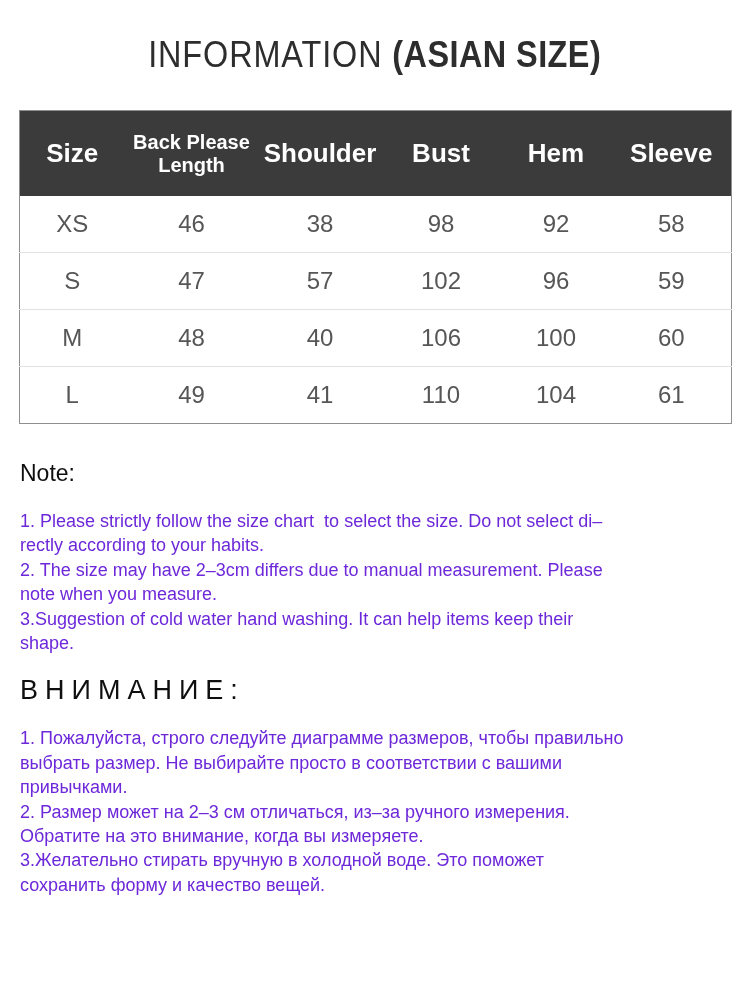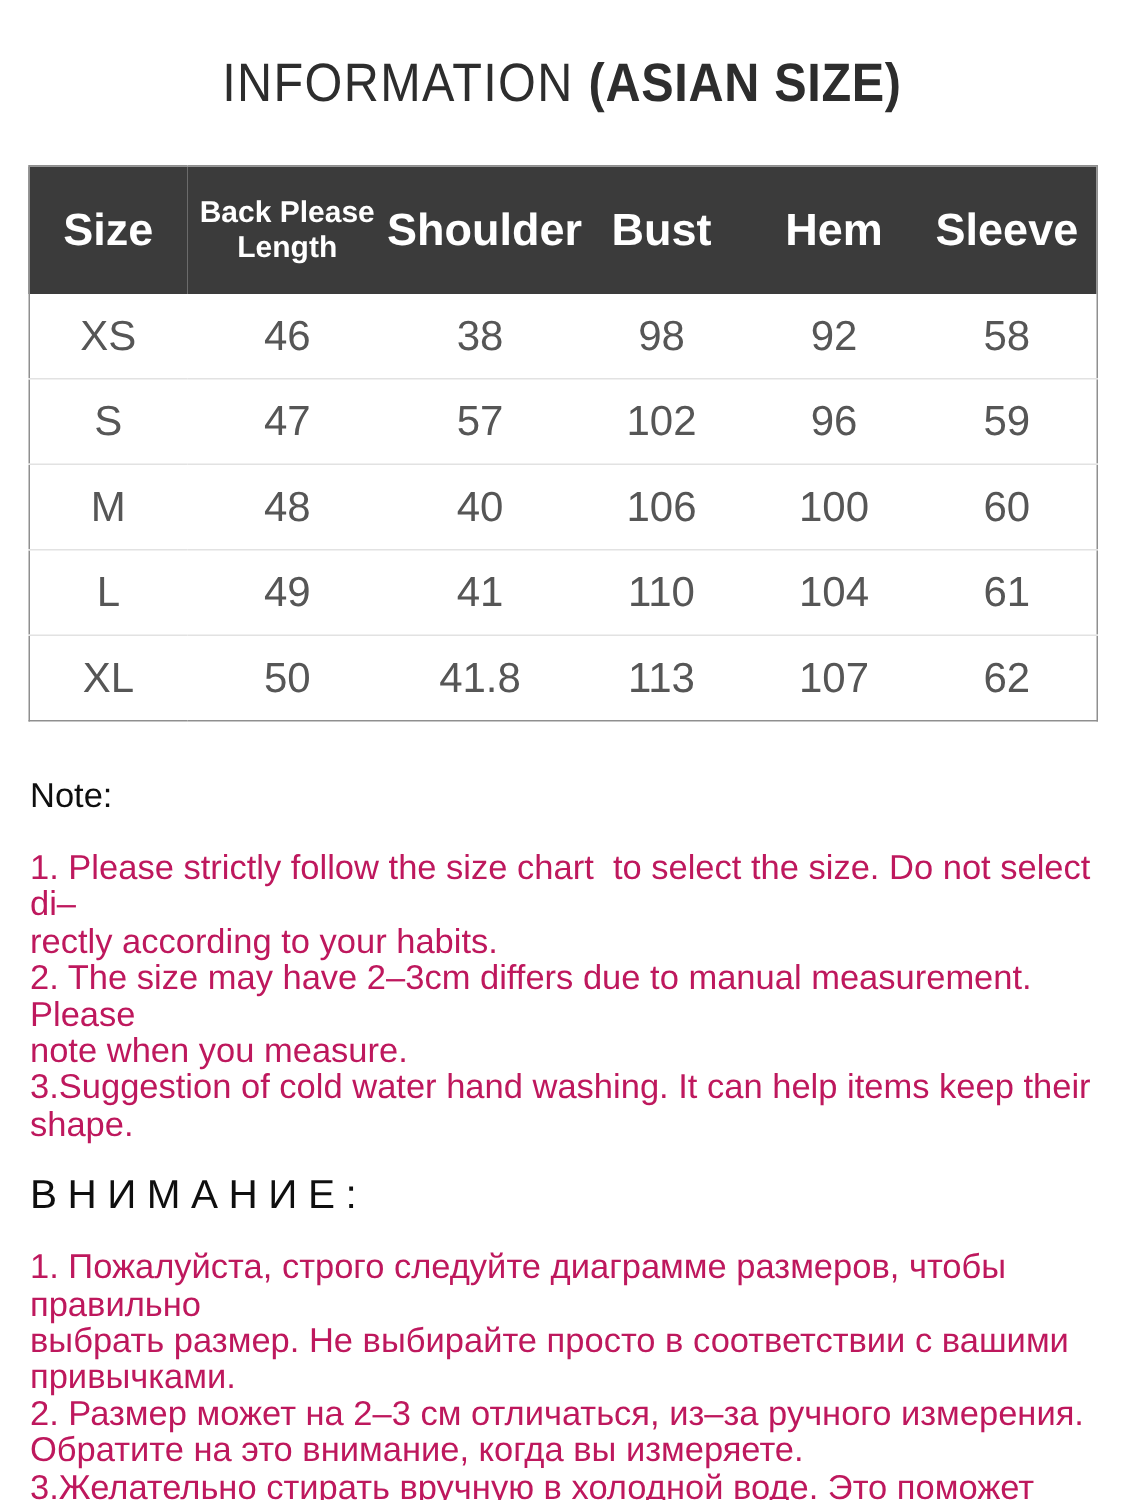--- a/index.html
+++ b/index.html
@@ -45,55 +45,55 @@
   .size-table col:nth-child(2) { width: 133px; }
   .size-table col:nth-child(3) { width: 124px; }
   .size-table col:nth-child(4) { width: 118px; }
   .size-table col:nth-child(5) { width: 112px; }
   .size-table col:nth-child(6) { width: 119px; }
 
   .size-table thead th {
     background: #3b3b3b;
     color: #ffffff;
     height: 85px;
-    font-size: 30px;
+    font-size: 26px;
     font-weight: 700;
     text-align: center;
     vertical-align: middle;
     padding: 0;
   }
   .size-table thead th.two-line {
     font-size: 20px;
     line-height: 23px;
     white-space: pre-line;
   }
   .size-table tbody td {
     height: 56px;
     text-align: center;
     vertical-align: middle;
-    font-size: 28px;
+    font-size: 24px;
     color: #565656;
     border-top: 1px solid #e2e2e2;
     padding: 0;
   }
   .size-table tbody tr:first-child td { border-top: none; }
 
   
   .notes { margin: 36px 18px 0 20px; }
   .note-heading {
     font-size: 23px;
     font-weight: 400;
     color: #0f0f0f;
     line-height: 26px;
   }
   .note-text {
     margin: 0;
-    font-size: 23px;
+    font-size: 18px;
     line-height: 24.4px;
-    color: #be185d;
+    color: #6d28d9;
     white-space: pre-wrap;
   }
   .note-text.first { margin-top: 23px; }
 
   .notes-ru { margin-top: 22px; }
   .ru-heading {
     font-size: 27px;
     letter-spacing: 7px;
   }
 </style>
@@ -150,28 +150,20 @@
           <td>60</td>
         </tr>
         <tr>
           <td>L</td>
           <td>49</td>
           <td>41</td>
           <td>110</td>
           <td>104</td>
           <td>61</td>
         </tr>
-        <tr>
-          <td>XL</td>
-          <td>50</td>
-          <td>41.8</td>
-          <td>113</td>
-          <td>107</td>
-          <td>62</td>
-        </tr>
       </tbody>
   </table>
 
   <div class="notes">
     <div class="note-heading">Note:</div>
     <p class="note-text first">1. Please strictly follow the size chart  to select the size. Do not select di–
 rectly according to your habits.</p>
     <p class="note-text">2. The size may have 2–3cm differs due to manual measurement. Please
 note when you measure.</p>
     <p class="note-text">3.Suggestion of cold water hand washing. It can help items keep their

